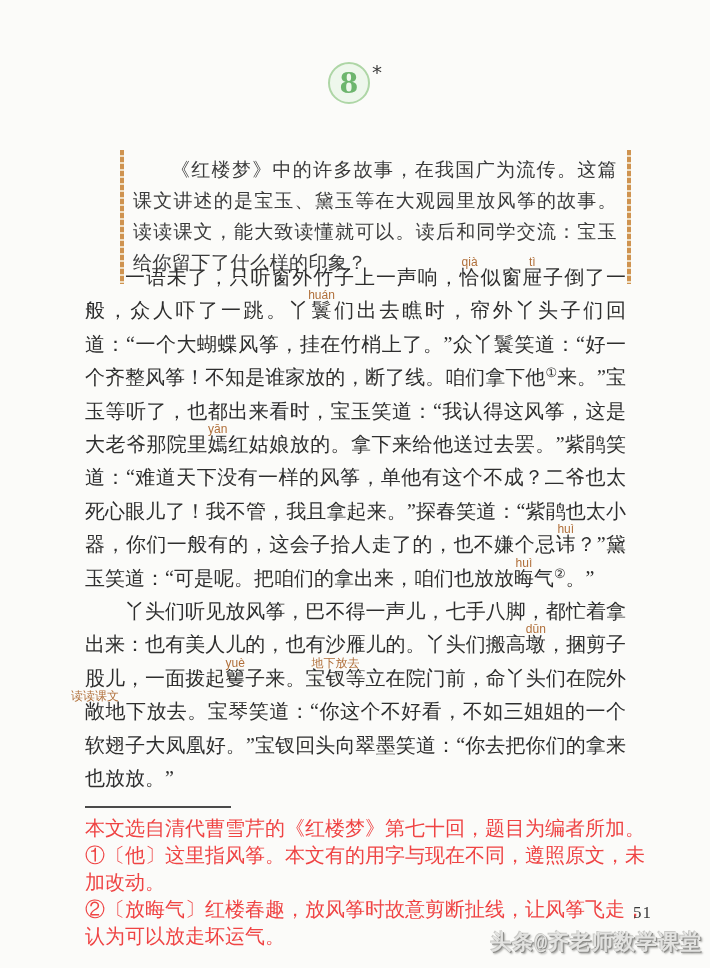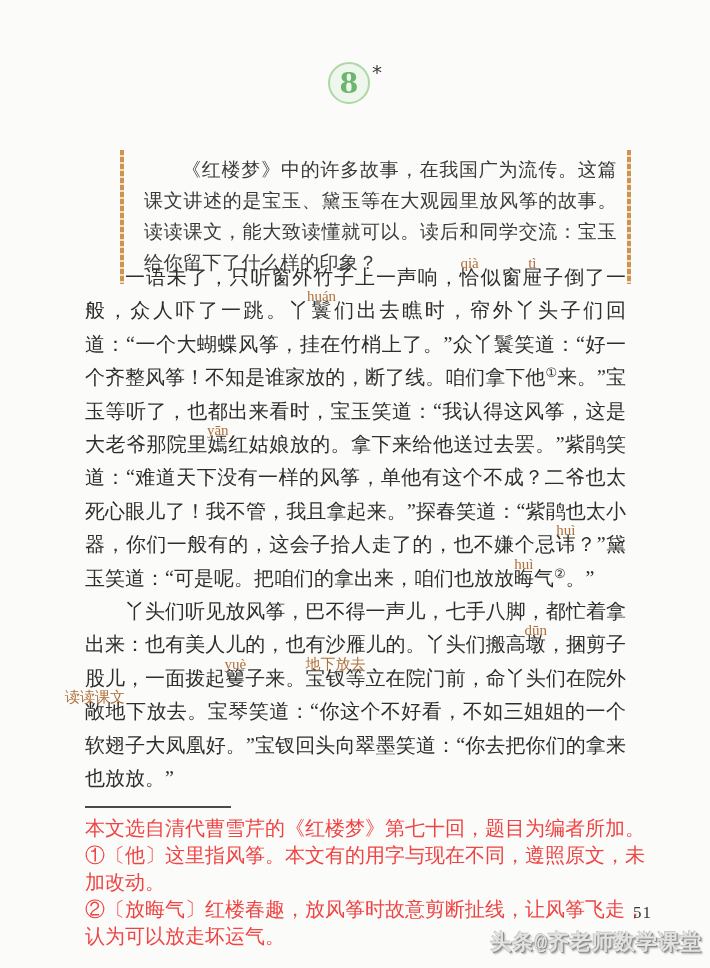--- a/index.html
+++ b/index.html
@@ -29,21 +29,21 @@
     margin:-2px 0 0 2px; font-family:"DejaVu Sans",sans-serif;
   }
   .lesson-title {
     font-size:33px; font-weight:600; color:#3c3c3c;
     letter-spacing:7px; margin-left:18px;
   }
 
   
   .intro-box {
     position:absolute; top:148px; left:120px; width:511px;
-    padding:6px 14px 6px 24px;
+    padding:6px 14px 6px 13px;
   }
   .intro-bar {
     position:absolute; top:2px; bottom:0; width:4px;
     background:repeating-linear-gradient(to bottom,#cf9350 0 5px,#eeddc2 5px 7px);
   }
   .intro-bar.left { left:0; }
   .intro-bar.right { right:0; }
   .intro-text {
     font-size:19px; line-height:31px; color:#3b3b3b;
     text-align:justify; text-indent:2em; letter-spacing:0.5px;
@@ -53,22 +53,22 @@
   .body-text {
     position:absolute; top:261px; left:85px; width:541px;
   }
   .body-para {
     font-size:20px; line-height:33.4px; color:#2e2e2e;
     text-align:justify; text-indent:2em;
   }
   .rb { position:relative; display:inline-block; text-indent:0; }
   .rb .py {
     position:absolute; top:-5px; left:50%; transform:translateX(-50%);
-    font-size:15px; line-height:1; color:#b06f3a; white-space:nowrap;
-    font-family:Liberation Serif, serif;
+    font-size:12px; line-height:1; color:#b06f3a; white-space:nowrap;
+    font-family:Liberation Sans, sans-serif;
   }
   .fnref {
     font-size:13px; vertical-align:7px; line-height:0; letter-spacing:0;
   }
 
   
   .footnotes { position:absolute; top:806px; left:85px; width:560px; }
   .fn-rule { width:146px; border-top:2px solid #4a4a4a; margin-bottom:7px; }
   .fn-line { font-size:20px; line-height:27px; color:#ef4444; text-align:justify; }
 

